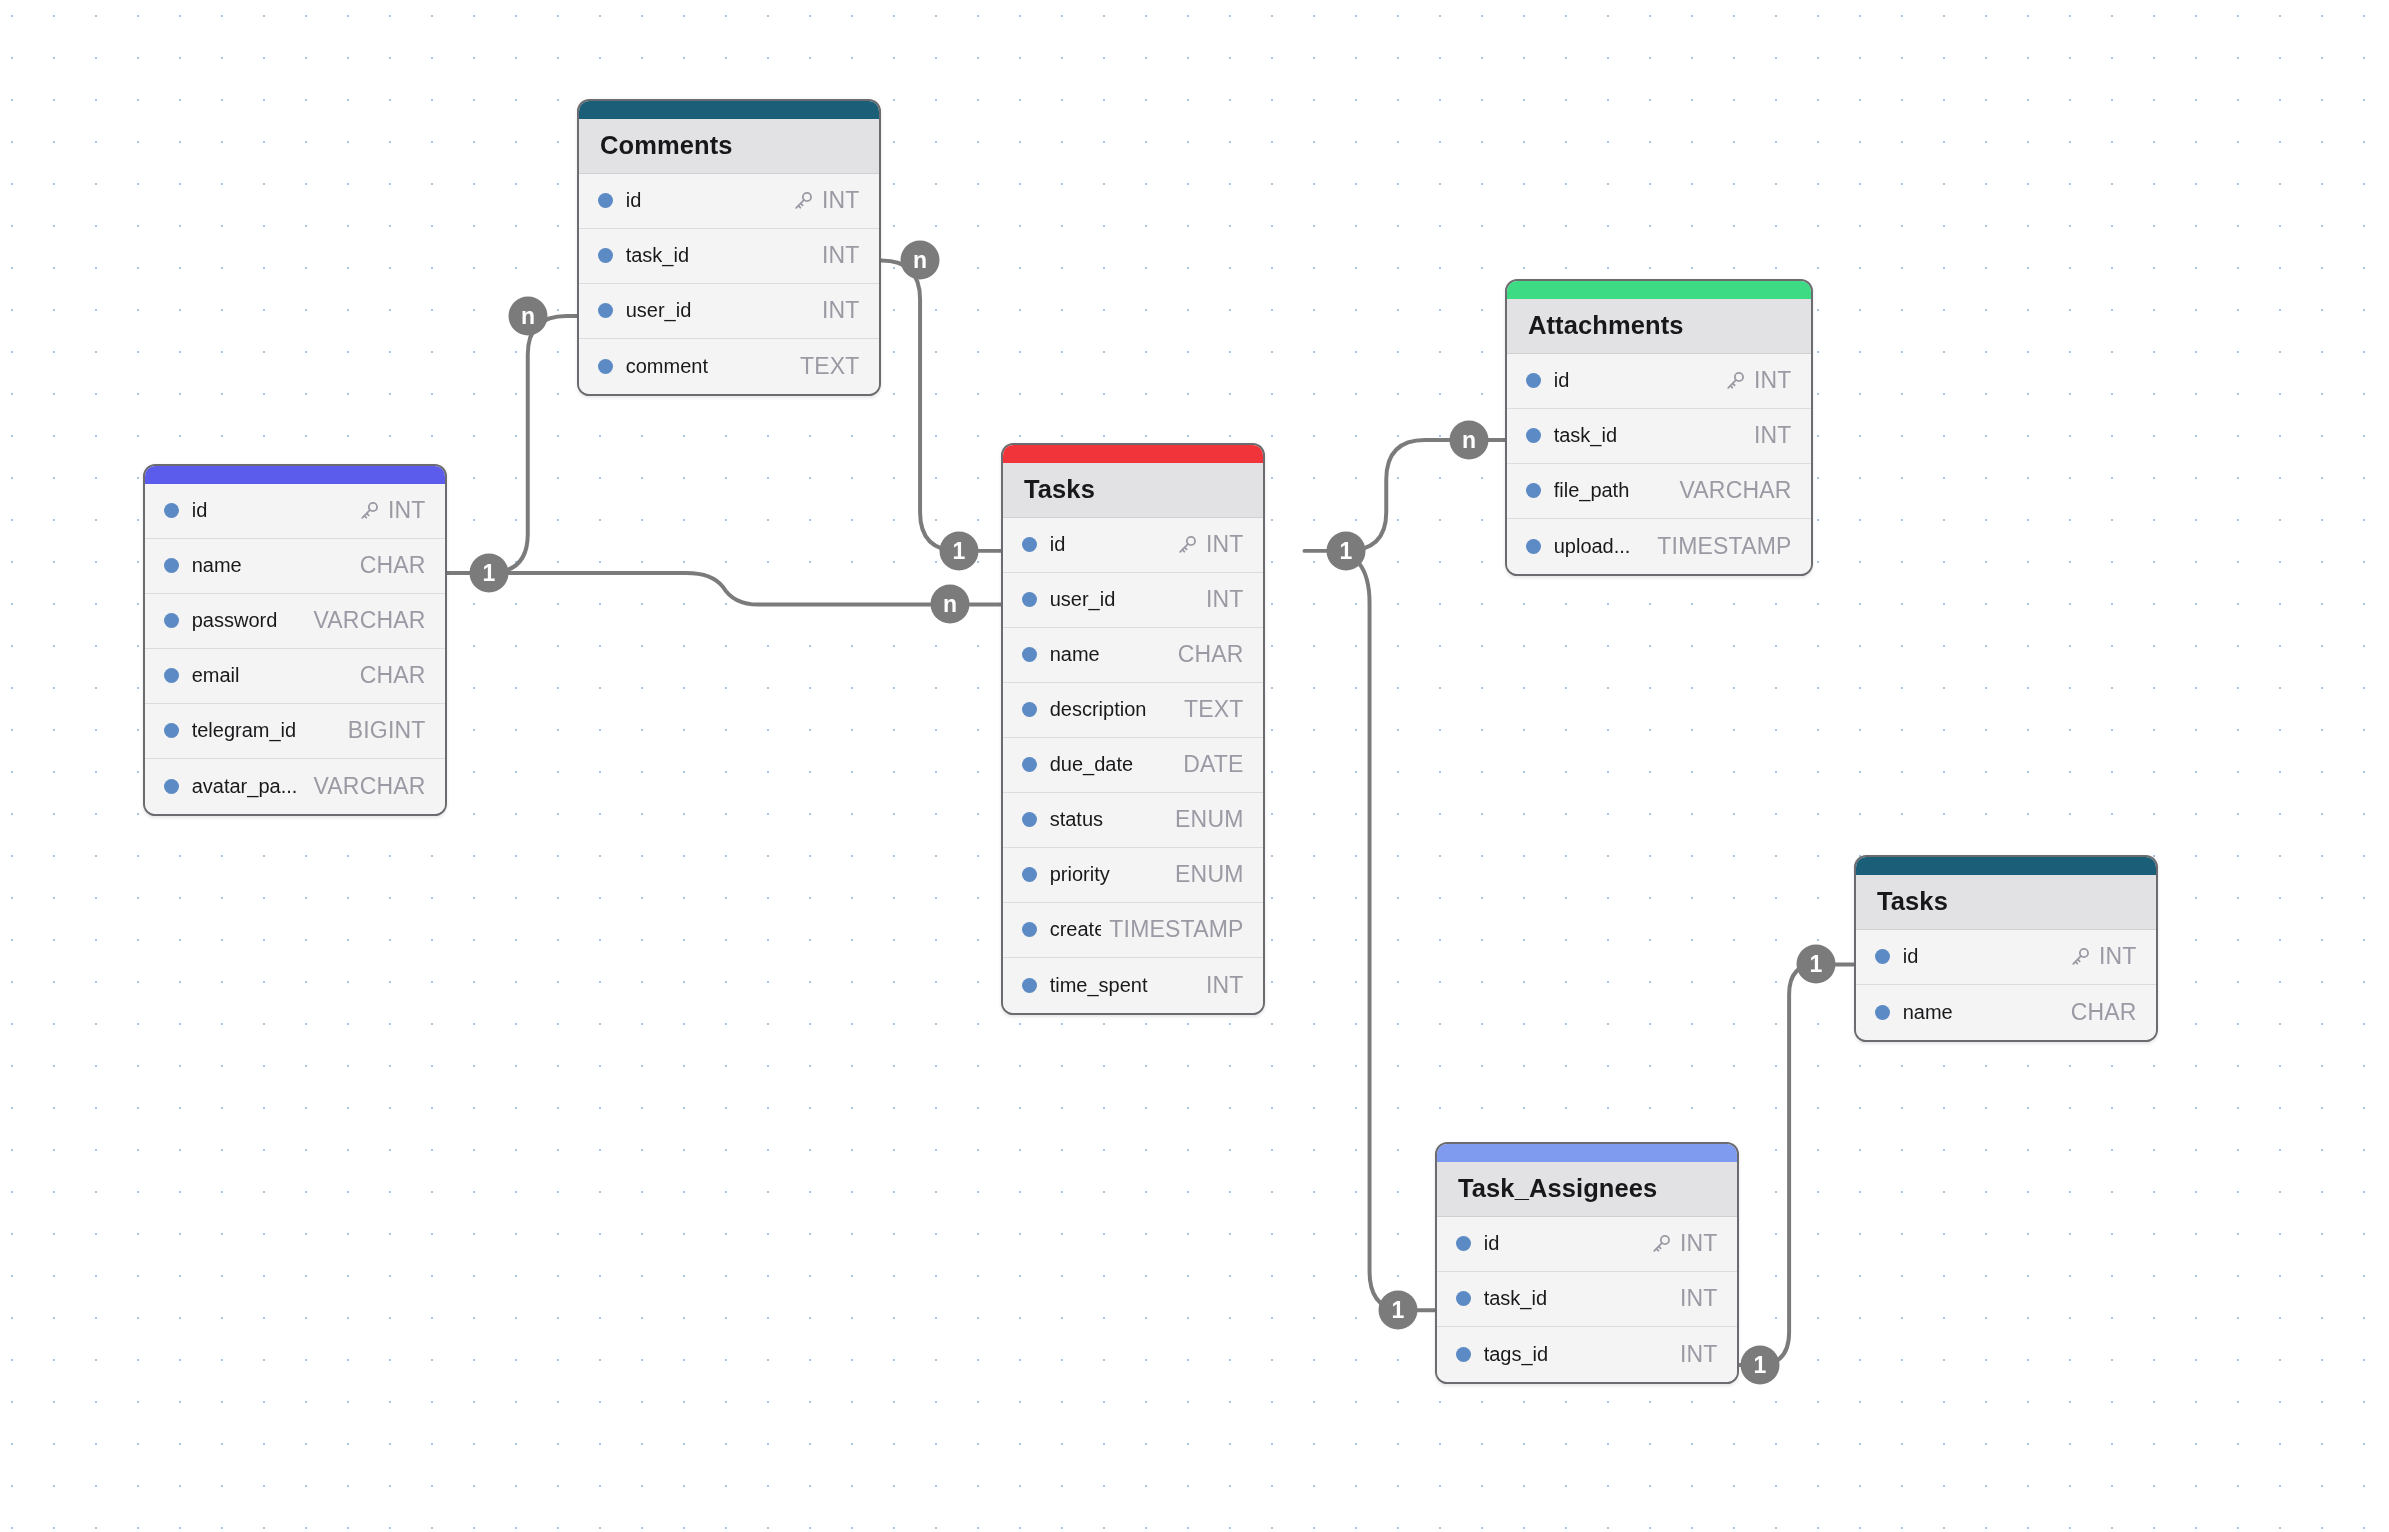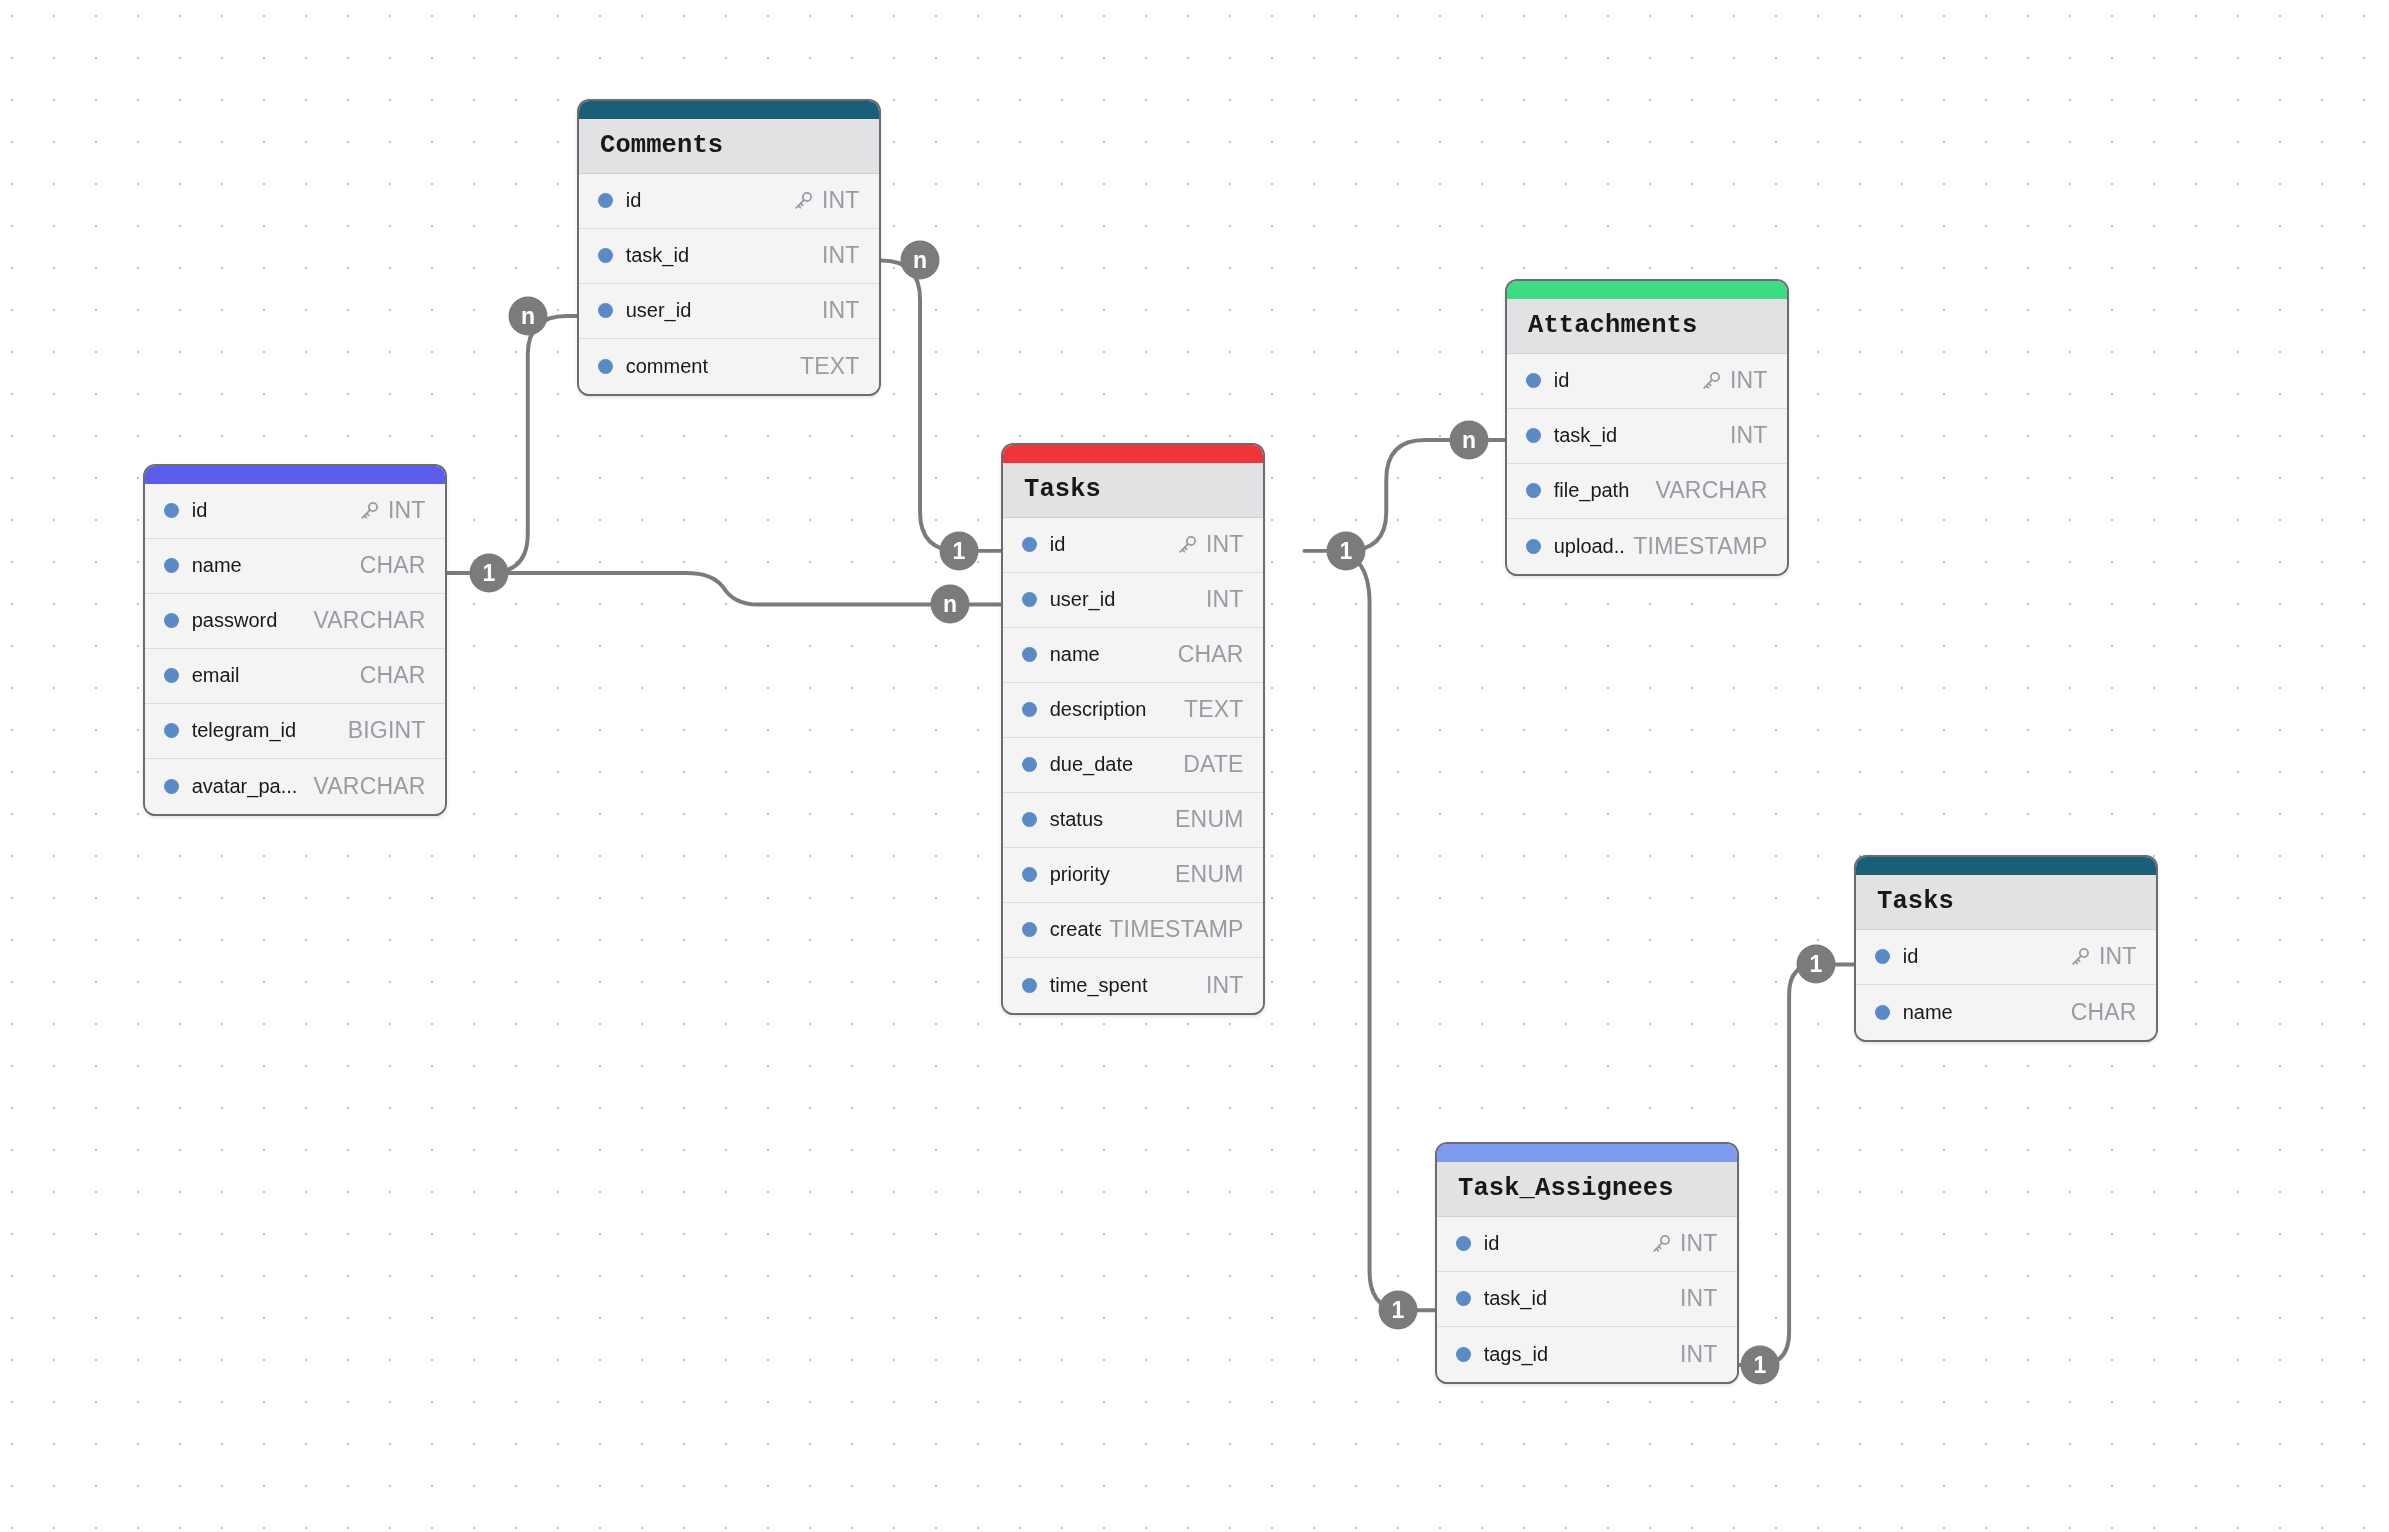--- a/index.html
+++ b/index.html
@@ -66,21 +66,20 @@
     width: 100%;
   }
   .node-title-bar {
     background: #e2e2e4;
     height: 55px;
     display: flex;
     align-items: center;
     padding: 0 21px;
     border-bottom: 1.8px solid #cfcfd4;
     box-sizing: border-box;
-    font-family: Liberation Mono, monospace;
   }
   .node-title {
     font-size: 25.5px;
     font-weight: bold;
     color: #18181b;
     letter-spacing: 0.1px;
     white-space: nowrap;
   }
   .field-row {
     height: 55px;
@@ -177,21 +176,21 @@
           </span>
         </div>
         <div class="field-row">
           <span class="field-dot"></span>
           <span class="field-name">comment</span>
           <span class="field-right">
             <span class="field-type">TEXT</span>
           </span>
         </div>
       </div>
-      <div class="table-node" style="left: 1505px; top: 279px; width: 284px;">
+      <div class="table-node" style="left: 1505px; top: 279px; width: 308px;">
         <div class="node-accent" style="background: rgb(61, 220, 132);"></div>
         <div class="node-title-bar">
           <span class="node-title">Attachments</span>
         </div>
         <div class="field-row">
           <span class="field-dot"></span>
           <span class="field-name">id</span>
           <span class="field-right">
             <svg viewBox="0 0 24 24" class="key-icon">
               <g fill="none" stroke="#9a9aa4" stroke-width="1.9" stroke-linecap="round" stroke-linejoin="round">

